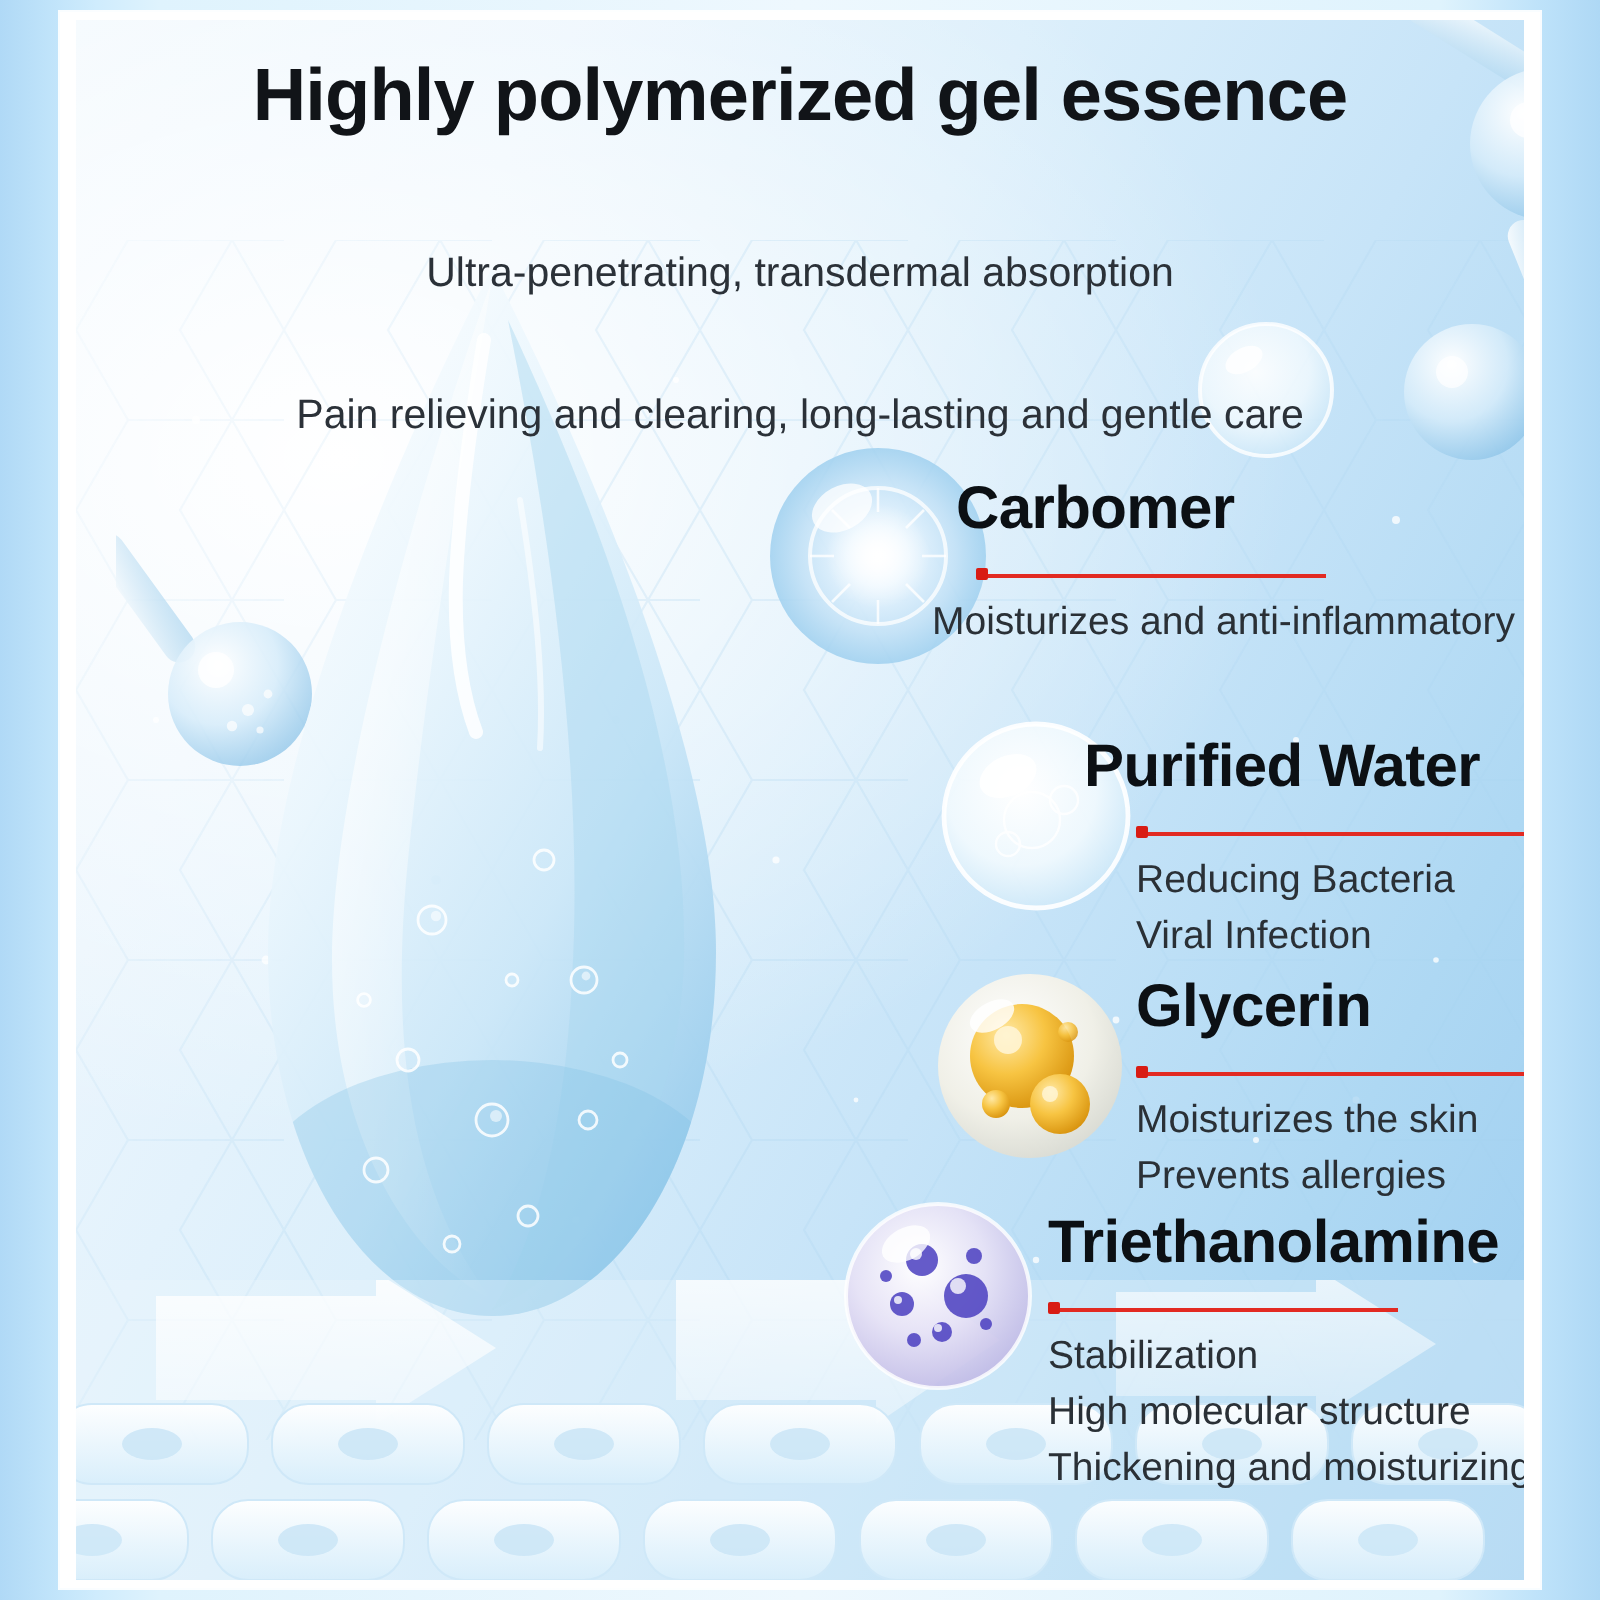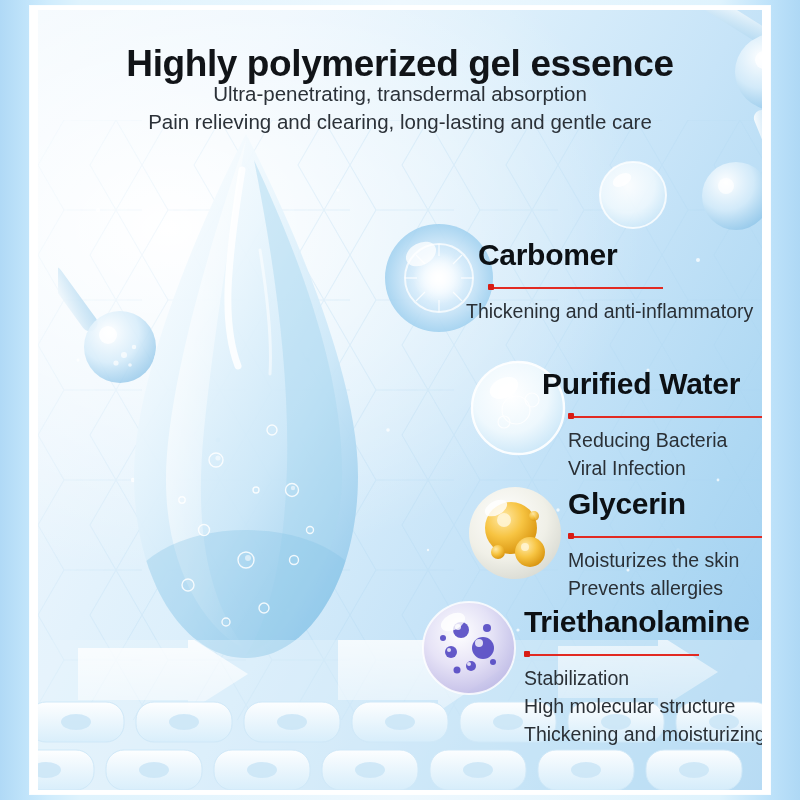--- a/index.html
+++ b/index.html
@@ -40,27 +40,26 @@
   .droplet{
     position:absolute;left:58px;top:120px;width:300px;height:580px;
   }
   
   .skin{position:absolute;left:0;bottom:0;width:100%;height:150px;}
   
   .title{
     position:absolute;left:0;top:18px;width:100%;text-align:center;
     font-size:37px;font-weight:700;color:#111418;letter-spacing:-.4px;
     line-height:1.1;
-    margin-top:16px;
   }
   .subtitle{
     position:absolute;left:0;top:70px;width:100%;text-align:center;
     font-size:20.5px;color:#2b3138;line-height:1.35;font-weight:400;
   }
-  .subtitle div{white-space:nowrap;}
+  .subtitle div{white-space:nowrap;margin-top:43px;}
   
   .block{position:absolute;}
   .block h2{
     margin:12px;font-size:30px;font-weight:700;color:#0c1014;
     line-height:1.05;letter-spacing:-.3px;white-space:nowrap;
   }
   .rule{
     position:relative;height:10px;margin-top:5px;margin-bottom:4px;
   }
   .rule i{
@@ -399,21 +398,21 @@
       <div>Ultra-penetrating, transdermal absorption</div>
       <div>Pain relieving and clearing, long-lasting and gentle care</div>
     </div>
 
     <div class="block" id="blk-carbomer">
       <h2>Carbomer</h2>
       <div class="rule">
           <i></i>
           <b></b>
         </div>
-      <div class="desc">Thickening and anti-inflammatory</div>
+      <div class="desc">Moisturizes and anti-inflammatory</div>
     </div>
 
     <div class="block" id="blk-water">
       <h2>Purified Water</h2>
       <div class="rule">
           <i></i>
           <b></b>
         </div>
       <div class="desc">Reducing Bacteria</div>
       <div class="desc">Viral Infection</div>

